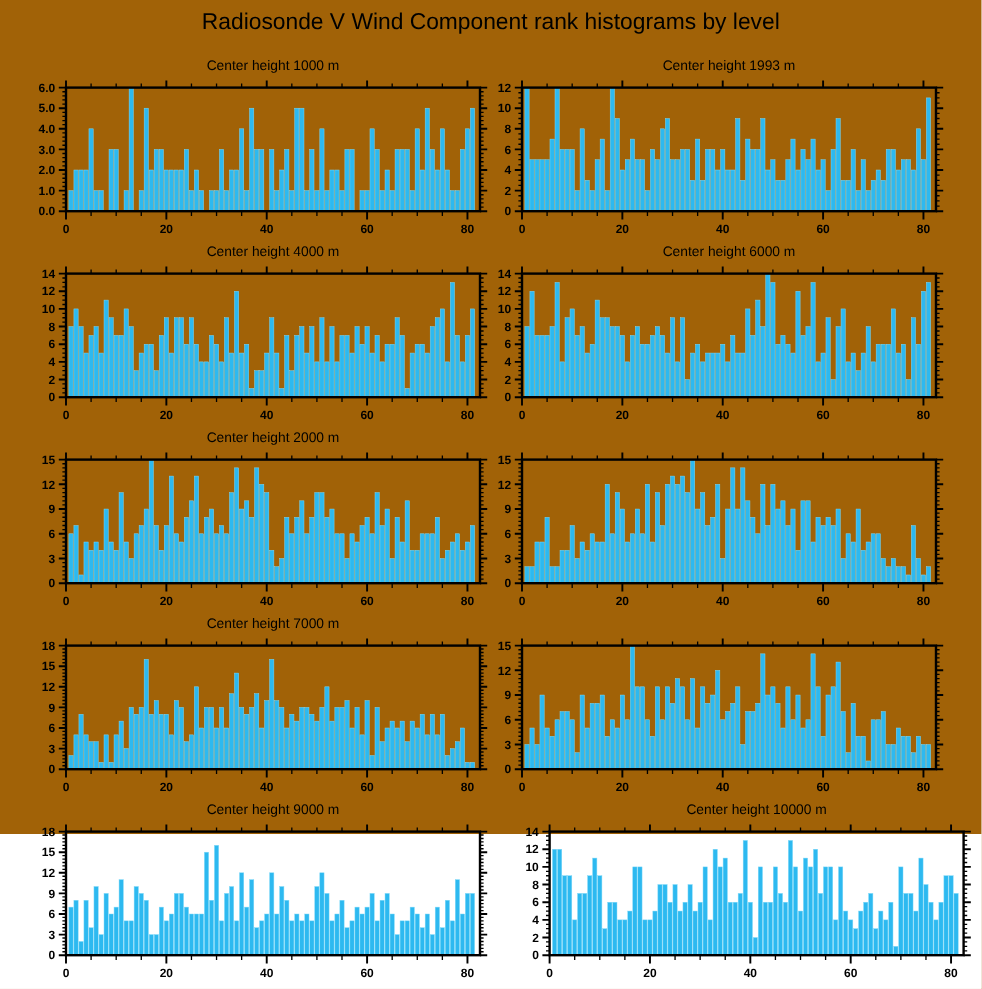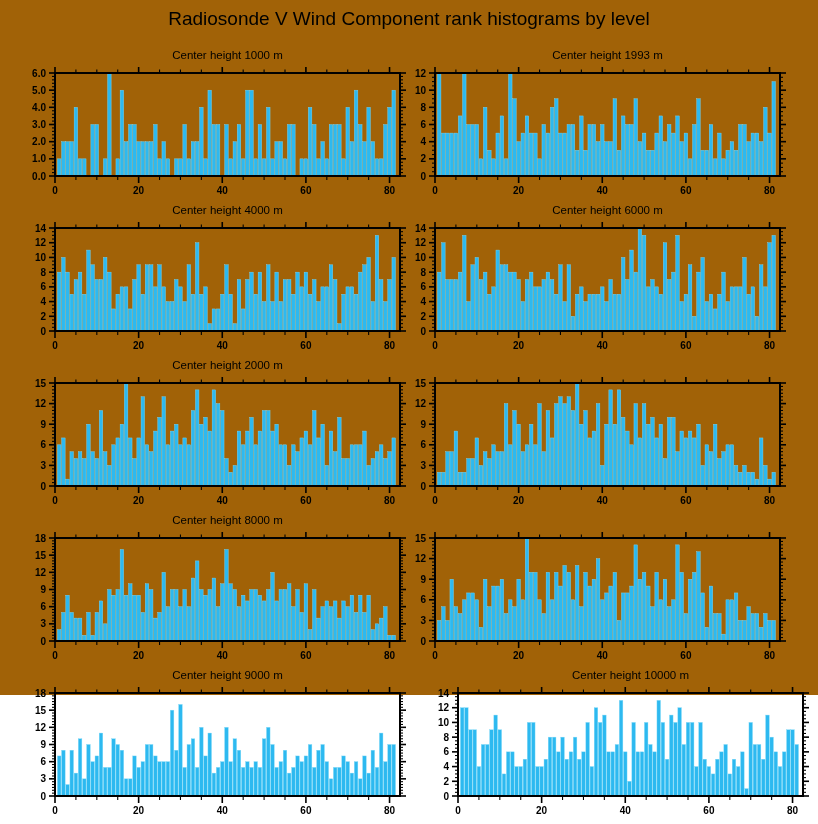--- a/index.html
+++ b/index.html
@@ -1156,21 +1156,21 @@
           <line x1="332.7272727272727" y1="8" x2="332.7272727272727" y2="4.5" stroke="#000000" stroke-width="1.1"></line>
           <line x1="353.6363636363636" y1="111" x2="353.6363636363636" y2="115" stroke="#000000" stroke-width="1.1"></line>
           <line x1="353.6363636363636" y1="8" x2="353.6363636363636" y2="4.5" stroke="#000000" stroke-width="1.1"></line>
           <line x1="374.5454545454545" y1="111" x2="374.5454545454545" y2="118" stroke="#000000" stroke-width="1.6"></line>
           <line x1="374.5454545454545" y1="8" x2="374.5454545454545" y2="2" stroke="#000000" stroke-width="1.6"></line>
           <text x="374.5454545454545" y="129" text-anchor="middle" font-size="10" font-weight="700" fill="#000000">80</text>
           <rect x="40" y="8" width="345" height="103" fill="none" stroke="#000000" stroke-width="2"></rect>
         </svg></div>
   </div>
   <div class="panel" style="left:15px;top:514px">
-    <div class="panel-title">Center height 8000 m</div>
+    <div class="panel-title">Center height 7000 m</div>
     <div class="plot-wrap"><svg width="405" height="136" viewBox="0 0 405 136">
           <rect x="42.40" y="99.56" width="3.55" height="11.44" fill="#2DB9F0" stroke="#7fd9f8" stroke-width="0.4"></rect>
           <rect x="46.59" y="82.39" width="3.55" height="28.61" fill="#2DB9F0" stroke="#7fd9f8" stroke-width="0.4"></rect>
           <rect x="50.77" y="65.22" width="3.55" height="45.78" fill="#2DB9F0" stroke="#7fd9f8" stroke-width="0.4"></rect>
           <rect x="54.95" y="82.39" width="3.55" height="28.61" fill="#2DB9F0" stroke="#7fd9f8" stroke-width="0.4"></rect>
           <rect x="59.13" y="88.11" width="3.55" height="22.89" fill="#2DB9F0" stroke="#7fd9f8" stroke-width="0.4"></rect>
           <rect x="63.31" y="88.11" width="3.55" height="22.89" fill="#2DB9F0" stroke="#7fd9f8" stroke-width="0.4"></rect>
           <rect x="67.50" y="105.28" width="3.55" height="5.72" fill="#2DB9F0" stroke="#7fd9f8" stroke-width="0.4"></rect>
           <rect x="71.68" y="82.39" width="3.55" height="28.61" fill="#2DB9F0" stroke="#7fd9f8" stroke-width="0.4"></rect>
           <rect x="75.86" y="105.28" width="3.55" height="5.72" fill="#2DB9F0" stroke="#7fd9f8" stroke-width="0.4"></rect>

